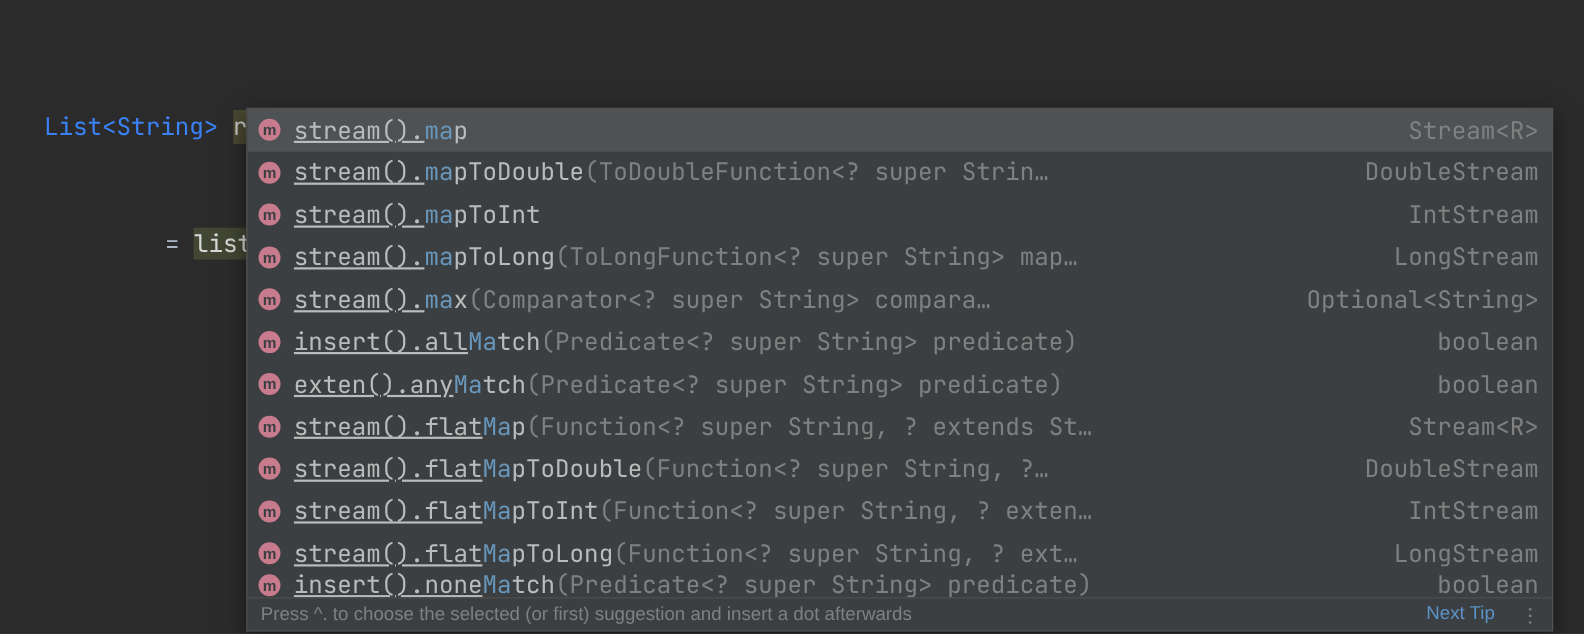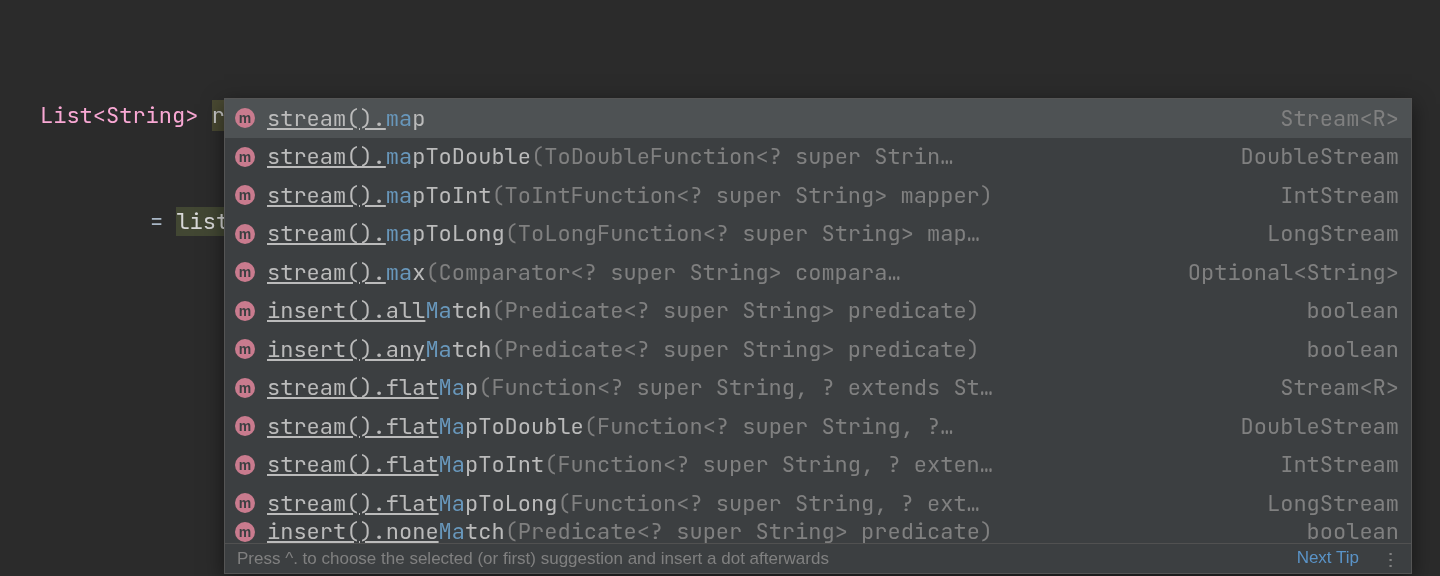--- a/index.html
+++ b/index.html
@@ -18,21 +18,21 @@
     padding-left: 40px;
     white-space: pre;
     line-height: 1.6;
   }
   .code-line1 { color: #a9b7c6; }
   .type-hl {
     background: rgba(128,128,64,0.35);
     color: #c8c8c8;
     padding: 1px 0;
   }
-  .dim { color: #f9a8d4; text-align: right; }
+  .dim { color: #3b82f6; text-align: right; }
   .indent { display: inline-block; width: 110px; }
   .eq { color: #a9b7c6; }
   .cursor {
     display: inline-block;
     width: 2px;
     height: 24px;
     background: #bbb;
     vertical-align: -4px;
     margin-left: 1px;
   }
@@ -155,21 +155,20 @@
           <span class="params">(ToDoubleFunction&lt;? super Strin…</span>
         </span>
         <span class="right">DoubleStream</span>
       </div>
       <div class="row">
         <span class="icon">m</span>
         <span class="left">
           <span class="pre">stream().</span>
           <span class="match">ma</span>
           <span class="post">pToInt</span>
-          <span class="params">(ToIntFunction&lt;? super String&gt; mapper)</span>
         </span>
         <span class="right">IntStream</span>
       </div>
       <div class="row">
         <span class="icon">m</span>
         <span class="left">
           <span class="pre">stream().</span>
           <span class="match">ma</span>
           <span class="post">pToLong</span>
           <span class="params">(ToLongFunction&lt;? super String&gt; map…</span>
@@ -192,21 +191,21 @@
           <span class="pre">insert().all</span>
           <span class="match">Ma</span>
           <span class="post">tch</span>
           <span class="params">(Predicate&lt;? super String&gt; predicate)</span>
         </span>
         <span class="right">boolean</span>
       </div>
       <div class="row">
         <span class="icon">m</span>
         <span class="left">
-          <span class="pre">insert().any</span>
+          <span class="pre">exten().any</span>
           <span class="match">Ma</span>
           <span class="post">tch</span>
           <span class="params">(Predicate&lt;? super String&gt; predicate)</span>
         </span>
         <span class="right">boolean</span>
       </div>
       <div class="row">
         <span class="icon">m</span>
         <span class="left">
           <span class="pre">stream().flat</span>

